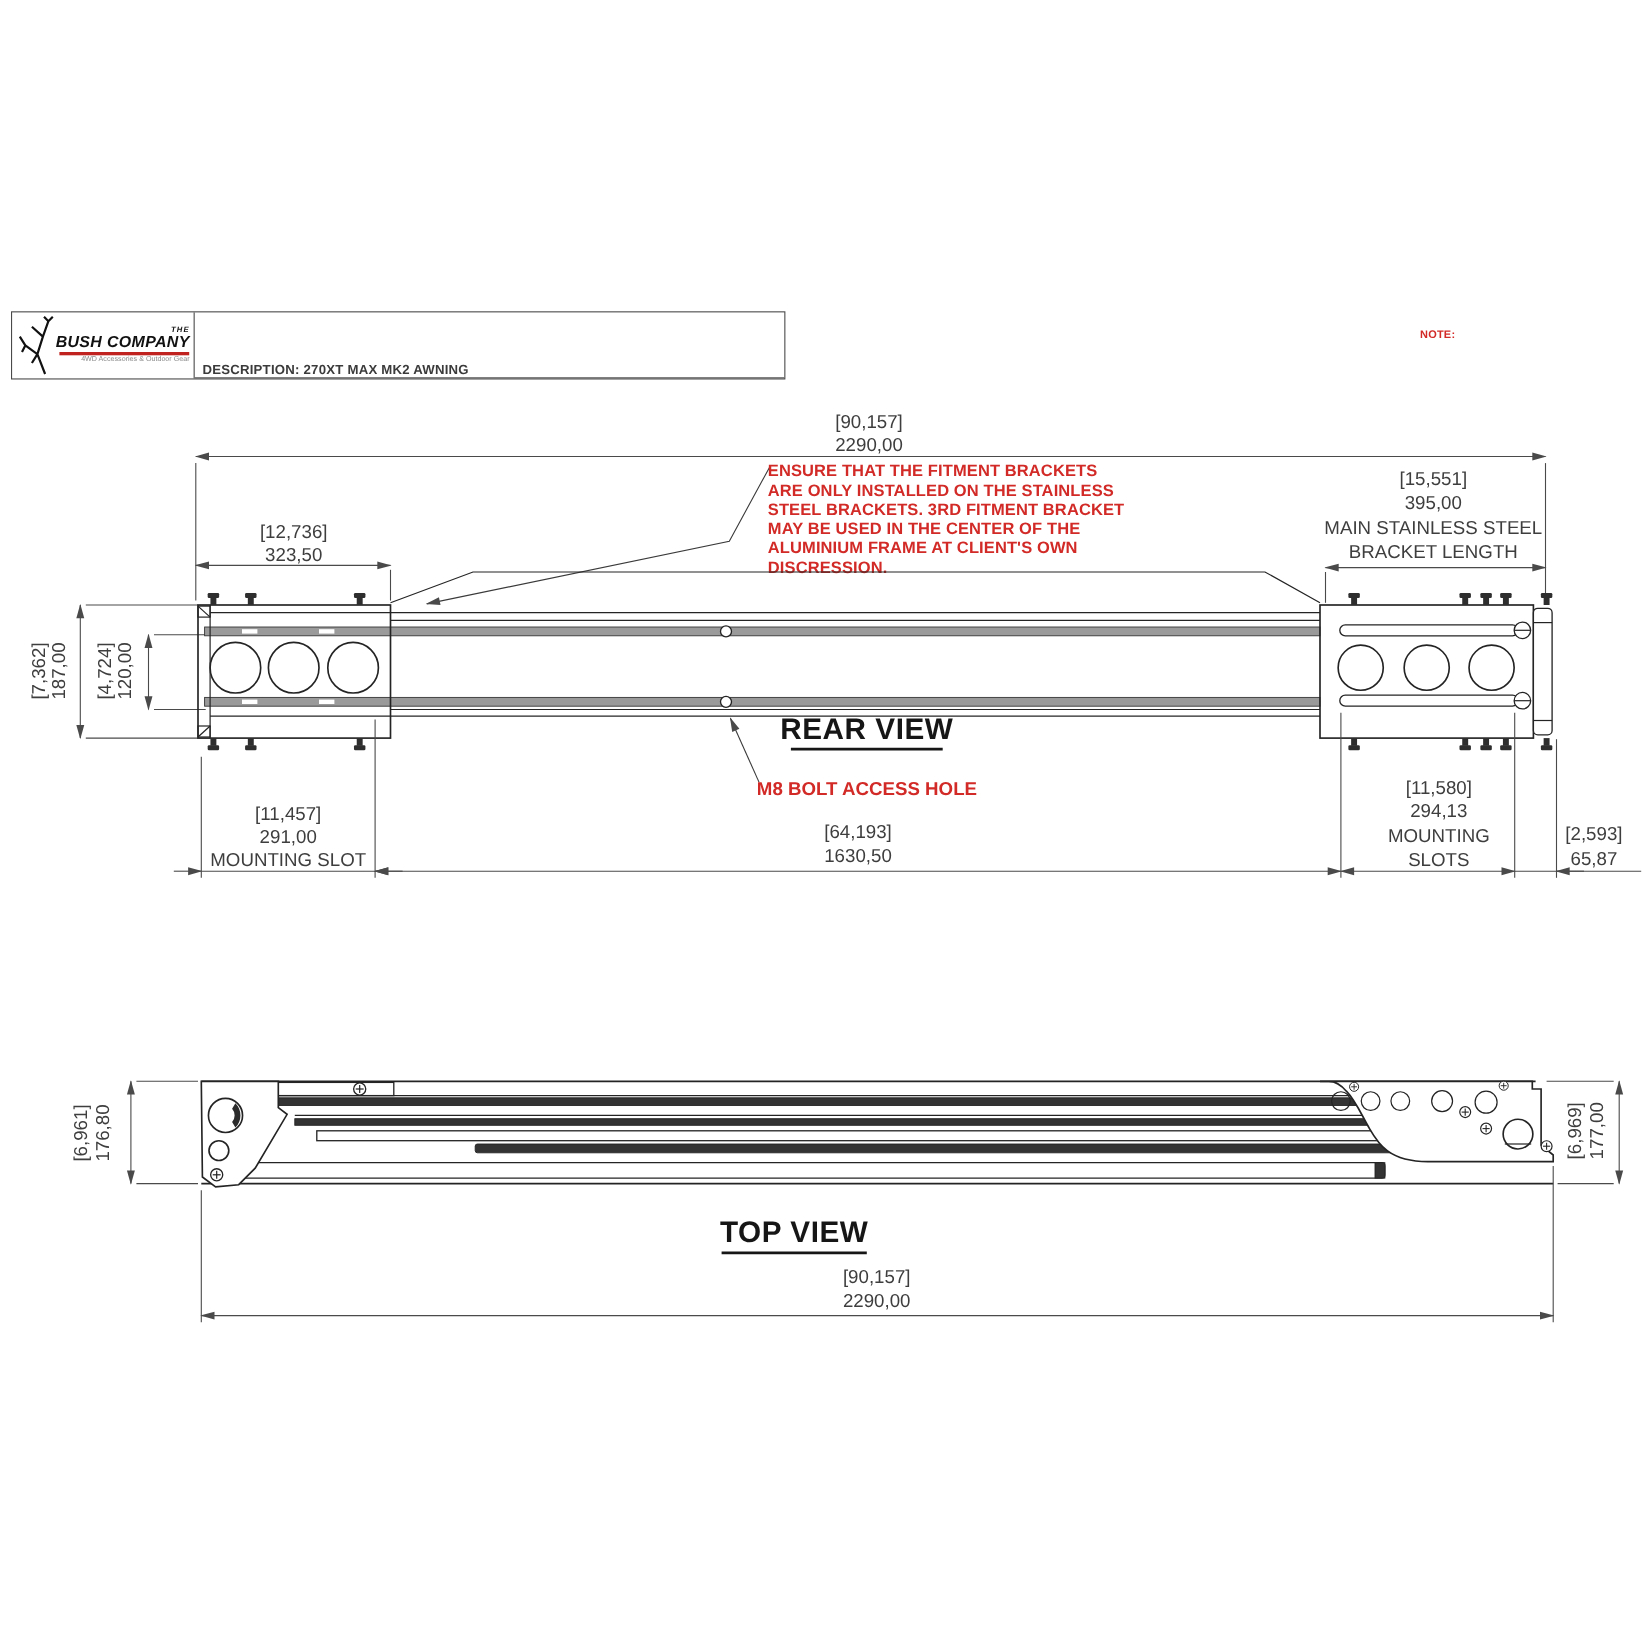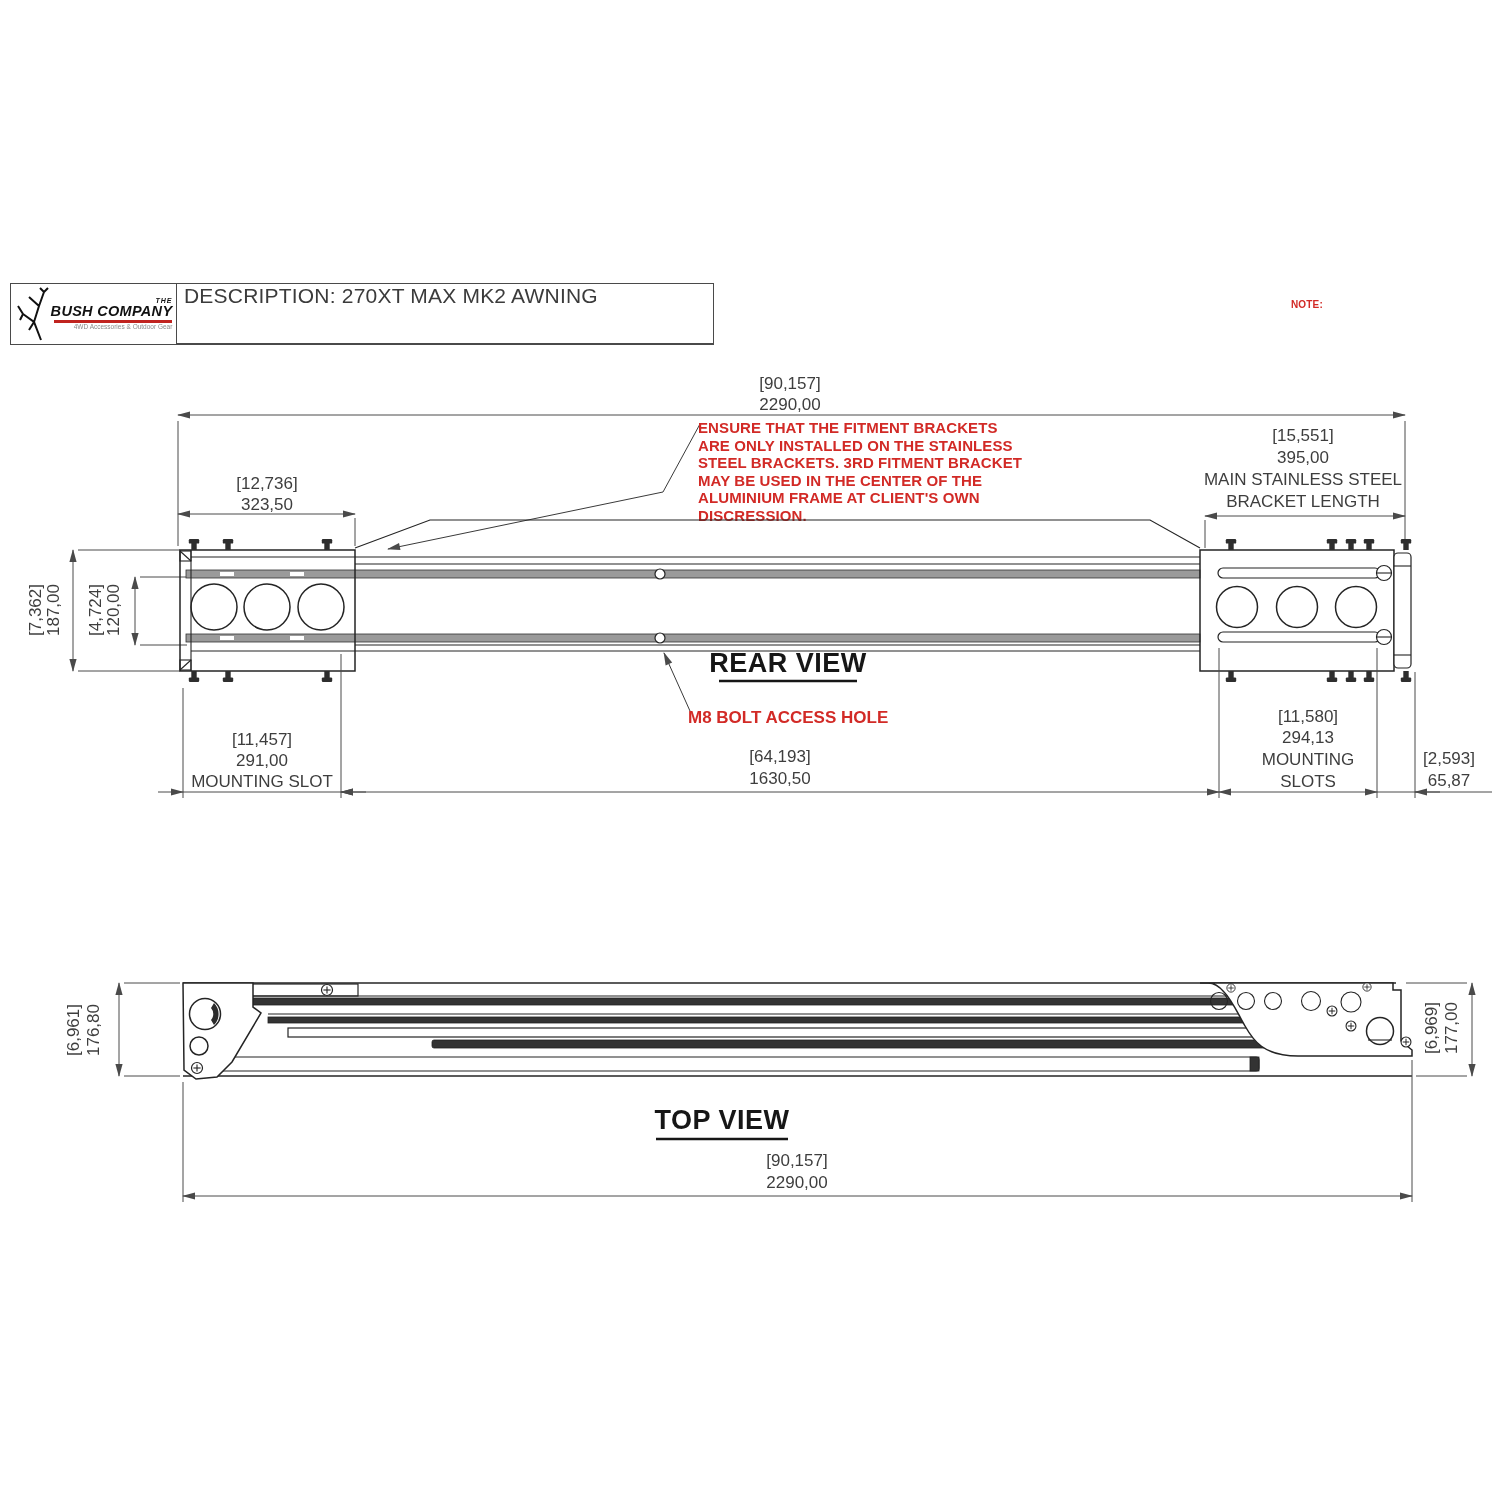--- a/index.html
+++ b/index.html
@@ -11,22 +11,22 @@
   .title-block{position:absolute;left:10px;top:283px;width:704px;height:62px;
                border:1.6px solid #4a4a4a;display:flex;background:#fff;z-index:2;box-sizing:border-box;}
   .logo-cell{width:166px;border-right:1.6px solid #4a4a4a;display:flex;align-items:center;
              justify-content:center;gap:2px;box-sizing:border-box;padding:2px;}
   .logo-text{display:flex;flex-direction:column;align-items:flex-end;line-height:1.05;}
   .logo-the{font-size:7px;font-weight:bold;font-style:italic;color:#111;letter-spacing:1px;margin-left:2px;}
   .logo-name{font-size:14.5px;font-weight:bold;font-style:italic;color:#111;letter-spacing:.3px;white-space:nowrap;}
   .logo-bar{width:118px;height:2.6px;background:#c0231f;margin-top:1px;}
   .logo-tag{font-size:6.5px;color:#8a8a8a;margin-top:1.5px;white-space:nowrap;}
   .tb-rows{flex:1;display:flex;flex-direction:column;}
-  .tb-row{flex:1;display:flex;align-items:flex-start;padding-left:7px;font-size:21px;color:#3b3b3b;
-          letter-spacing:.2px;box-sizing:border-box;}
+  .tb-row{flex:1;display:flex;align-items:flex-end;padding-left:7px;font-size:12px;color:#3b3b3b;
+          letter-spacing:.2px;box-sizing:border-box;font-weight:bold;}
   .tb-row.first{border-bottom:1.6px solid #4a4a4a;}
 
   
   .note{position:absolute;left:788px;top:295px;width:524px;text-align:right;z-index:2;
         color:#d22a26;font-weight:bold;font-size:10px;line-height:19px;letter-spacing:.2px;margin-left:11px;}
 
   
   .dl{stroke:#4a4a4a;stroke-width:1;fill:none;}
   .pl{stroke:#242424;stroke-width:1.5;fill:none;}
   .pl2{stroke:#242424;stroke-width:1.1;fill:none;}

